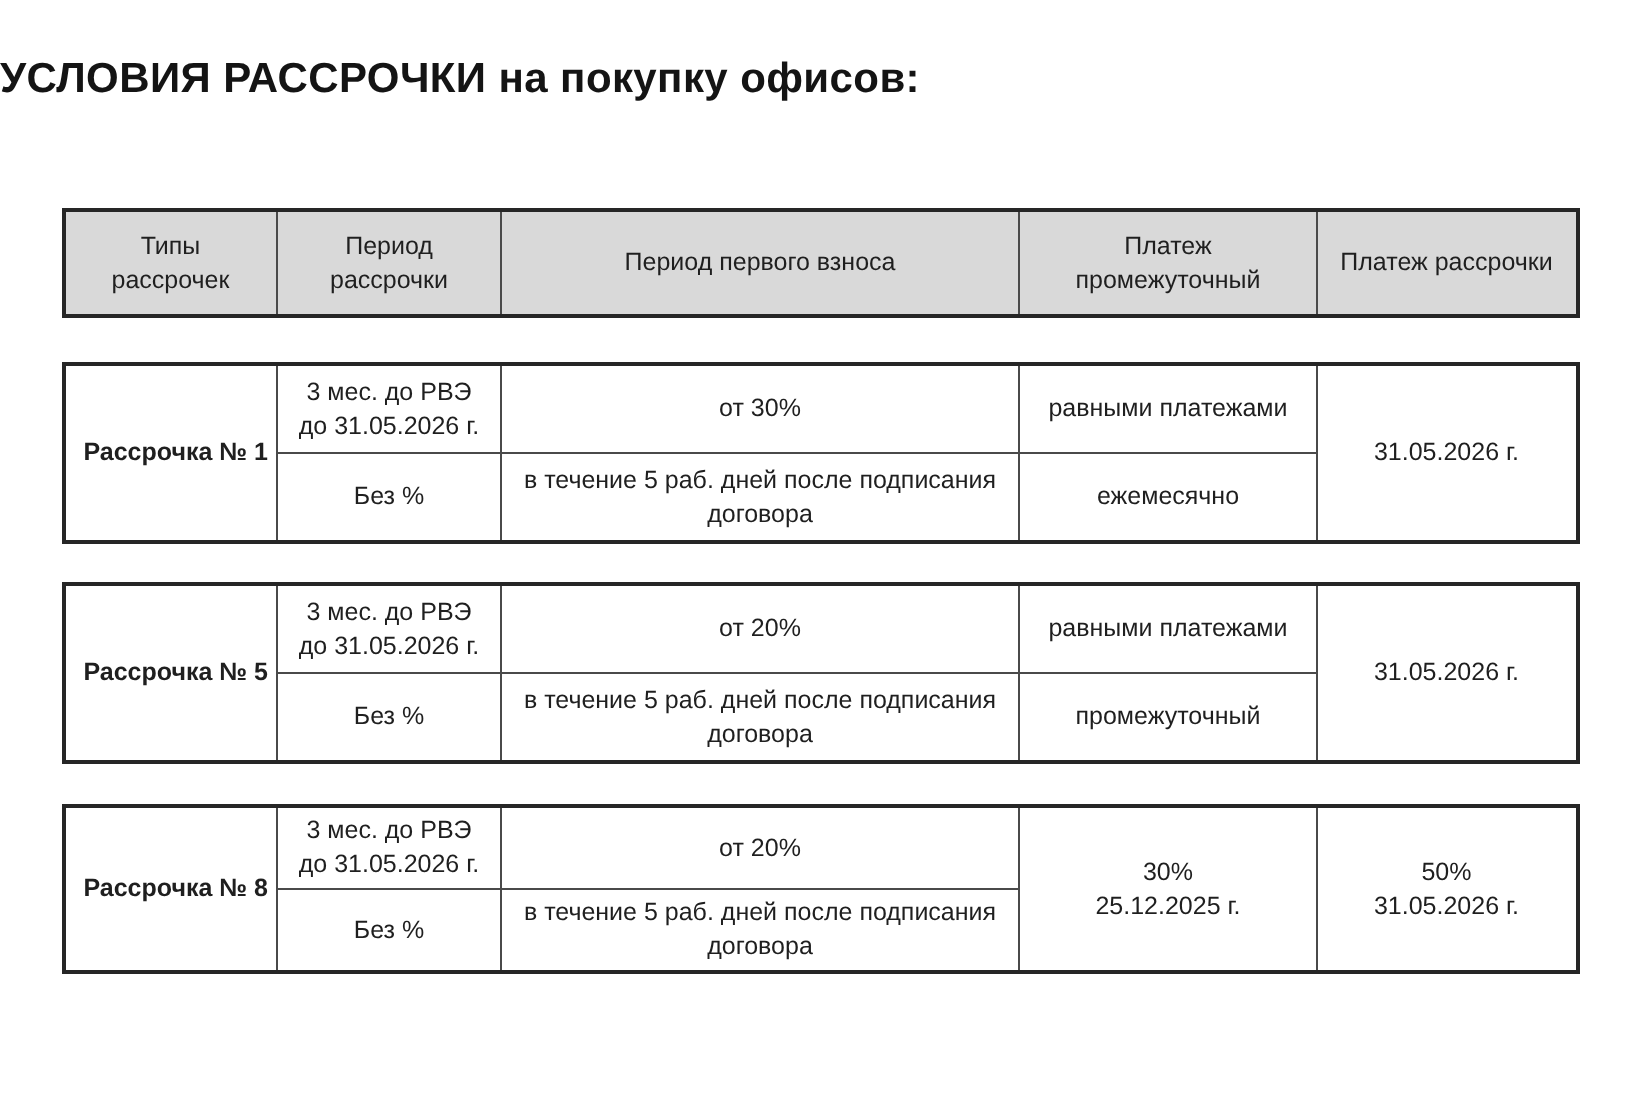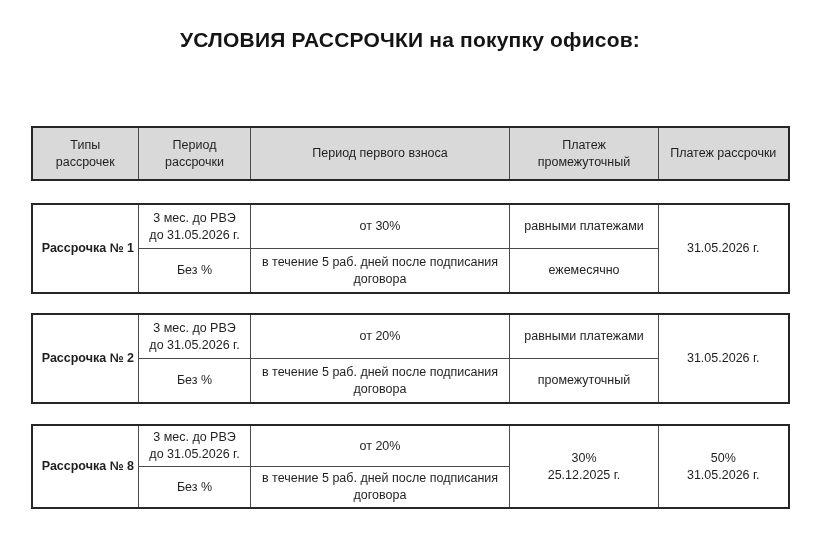--- a/index.html
+++ b/index.html
@@ -9,35 +9,34 @@
   }
   body {
     width: 820px;
     height: 552px;
     overflow: hidden;
     font-family: "Liberation Sans", "DejaVu Sans", sans-serif;
     color: #1f1f1f;
   }
   .page-title {
     margin: 26px 0 0 0;
-    text-align: center;
     font-size: 21px;
     font-weight: bold;
     line-height: 28px;
     letter-spacing: 0.2px;
     color: #141414;
   }
   table.tbl {
     width: 757px;
     margin: 0 auto;
     border-collapse: collapse;
     table-layout: fixed;
     border: 2px solid #262626;
   }
-  table.tbl-header { margin-top: 72px; }
+  table.tbl-header { margin-top: 50px; }
   table.tbl-block1 { margin-top: 22px; }
   table.tbl-block2 { margin-top: 19px; }
   table.tbl-block3 { margin-top: 20px; }
   .tbl th, .tbl td {
     border: 1px solid #4a4a4a;
     text-align: center;
     vertical-align: middle;
     white-space: pre-line;
     font-size: 12.5px;
     line-height: 1.35;
@@ -117,21 +116,21 @@
 <table class="tbl tbl-block2">
   <colgroup>
       <col class="c1">
       <col class="c2">
       <col class="c3">
       <col class="c4">
       <col class="c5">
     </colgroup>
   <tbody>
       <tr>
-    <td class="type-cell" rowspan="2">Рассрочка № 2</td>
+    <td class="type-cell" rowspan="2">Рассрочка № 5</td>
     <td>3 мес. до РВЭ
 до 31.05.2026 г.</td>
     <td>от 20%</td>
     <td>равными платежами</td>
     <td rowspan="2">31.05.2026 г.</td>
   </tr>
   <tr>
     <td>Без %</td>
     <td>в течение 5 раб. дней после подписания
 договора</td>

